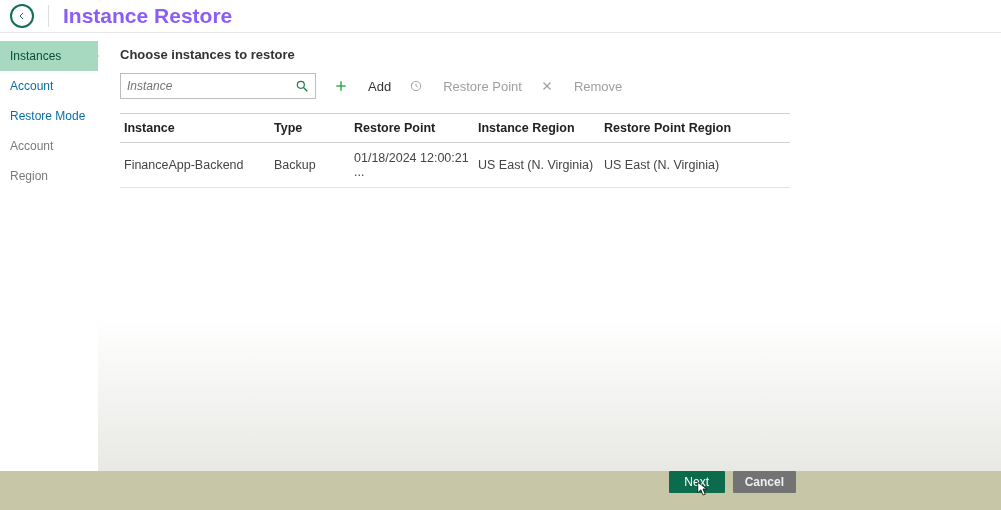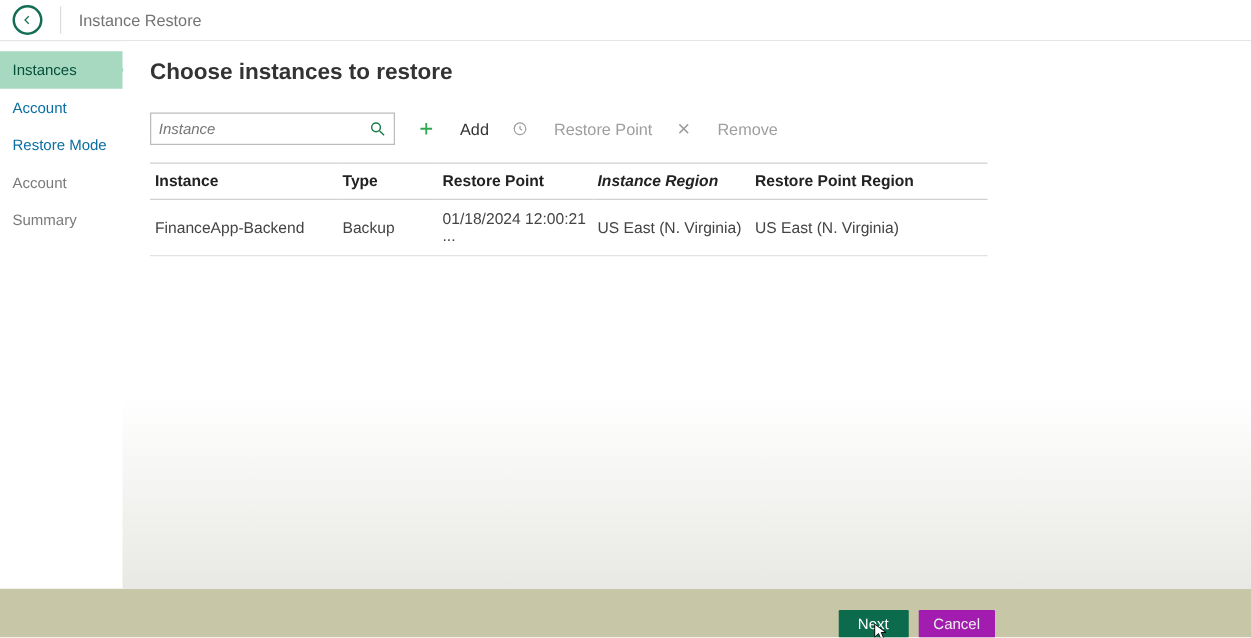--- a/index.html
+++ b/index.html
@@ -3,59 +3,59 @@
 <meta charset="utf-8">
 <style>
   * { box-sizing: border-box; margin: 0; padding: 0; }
   html, body { width: 1001px; height: 510px; font-family: -apple-system, "Segoe UI", Tahoma, Arial, sans-serif; font-size: 13px; color: #333; background: #fff; overflow: hidden; }
 
   
   .titlebar { height: 33px; display: flex; align-items: center; padding-left: 10px; border-bottom: 1px solid #e6e6e6; }
   .back-btn { width: 24px; height: 24px; border: 2px solid #136e55; border-radius: 50%; display: flex; align-items: center; justify-content: center; cursor: pointer; }
   .back-btn svg { width: 12px; height: 12px; stroke: #136e55; fill: none; stroke-width: 2; }
   .title-divider { width: 1px; height: 22px; background: #ddd; margin: 0 14px; }
-  .page-title { font-size: 13px; color: #737373; font-weight: 400; }
+  .page-title { font-size: 21px; color: #8b5cf6; font-weight: 700; }
 
   
   .body { display: flex; height: calc(100% - 33px - 39px); }
   .sidebar { width: 98px; padding-top: 8px; }
   .sidebar-item { padding: 8px 10px; font-size: 12px; color: #0a6ea3; cursor: pointer; }
   .sidebar-item.active { background: #a7d9c0; color: #064f3b; position: relative; }
   .sidebar-item.active::after { content:""; position:absolute; right:-1px; top:0; width:10px; height:100%; background:#a7d9c0; clip-path: polygon(0 0, 100% 50%, 0 100%); }
   .sidebar-item.disabled { color: #7a7a7a; cursor: default; }
 
   .main { flex: 1; padding: 14px 22px 0 22px; background: linear-gradient(#ffffff 65%, #e8e8e4 100%); }
-  .section-title { font-weight: 700; color: #333; font-size: 18px; margin-bottom: 22px; }
+  .section-title { font-weight: 700; color: #333; font-size: 13px; margin-bottom: 11px; }
 
   .toolbar { display: flex; align-items: center; gap: 18px; margin-bottom: 14px; }
   .search-wrap { width: 196px; height: 26px; border: 1px solid #bcbcbc; display: flex; align-items: center; padding: 0 6px; background: #fff; }
   .search-wrap input { flex: 1; border: none; outline: none; font-size: 12px; color: #999; font-style: italic; background: transparent; }
   .search-wrap svg { width: 14px; height: 14px; stroke: #1a7a4a; fill: none; stroke-width: 2; }
 
   .tool-btn { display: flex; align-items: center; gap: 20px; font-size: 13px; color: #333; cursor: pointer; }
   .tool-btn.disabled { color: #9e9e9e; cursor: default; }
   .tool-btn svg { width: 14px; height: 14px; }
   .plus-icon { stroke: #2fa84f; stroke-width: 2.5; }
   .rp-icon { stroke: #9e9e9e; fill: none; stroke-width: 1.6; }
   .x-icon { stroke: #9e9e9e; stroke-width: 2; }
 
   table.instances { width: 670px; border-collapse: collapse; font-size: 12.5px; }
   table.instances th { text-align: left; font-weight: 700; color: #222; padding: 7px 4px; border-top: 1px solid #d0d0d0; border-bottom: 1px solid #d0d0d0; }
   table.instances td { padding: 8px 4px; border-bottom: 1px solid #e2e2e2; color: #444; }
   .col-inst { width: 150px; }
   .col-type { width: 80px; }
   .col-rp { width: 124px; }
-  .col-ir { width: 126px; font-style: italic; }
+  .col-ir { width: 126px; }
   .col-rpr { width: auto; }
 
   
-  .footer { height: 39px; background: #c7c6a7; display: flex; align-items: flex-end; justify-content: flex-end; padding-right: 205px; gap: 8px; }
+  .footer { height: 39px; background: #c7c6a7; display: flex; align-items: flex-start; justify-content: flex-end; padding-right: 205px; gap: 8px; }
   .btn { min-width: 56px; height: 22px; padding: 0 12px; font-size: 12px; display: flex; align-items: center; justify-content: center; cursor: pointer; border-radius: 1px; }
   .btn-next { background: #0c6b4c; color: #fff; position: relative; }
-  .btn-cancel { background: #a21caf; color: #eee; }
+  .btn-cancel { background: #737373; color: #eee; font-weight: bold; }
   .cursor { position: absolute; width: 12px; height: 16px; pointer-events: none; }
   .cursor svg { width: 100%; height: 100%; }
 </style>
 </head>
 <body>
 
 <div class="titlebar">
   <div class="back-btn">
     <svg viewBox="0 0 24 24">
         <path d="M14 6l-6 6 6 6"></path>
@@ -74,21 +74,21 @@
     <div class="sidebar-item">
       <span>Account</span>
     </div>
     <div class="sidebar-item">
       <span>Restore Mode</span>
     </div>
     <div class="sidebar-item disabled">
       <span>Account</span>
     </div>
     <div class="sidebar-item disabled">
-      <span>Summary</span>
+      <span>Region</span>
     </div>
   </div>
 
   <div class="main">
     <div class="section-title">Choose instances to restore</div>
 
     <div class="toolbar">
       <div class="search-wrap">
         <input type="text" placeholder="Instance" style="">
         <svg viewBox="0 0 24 24">

